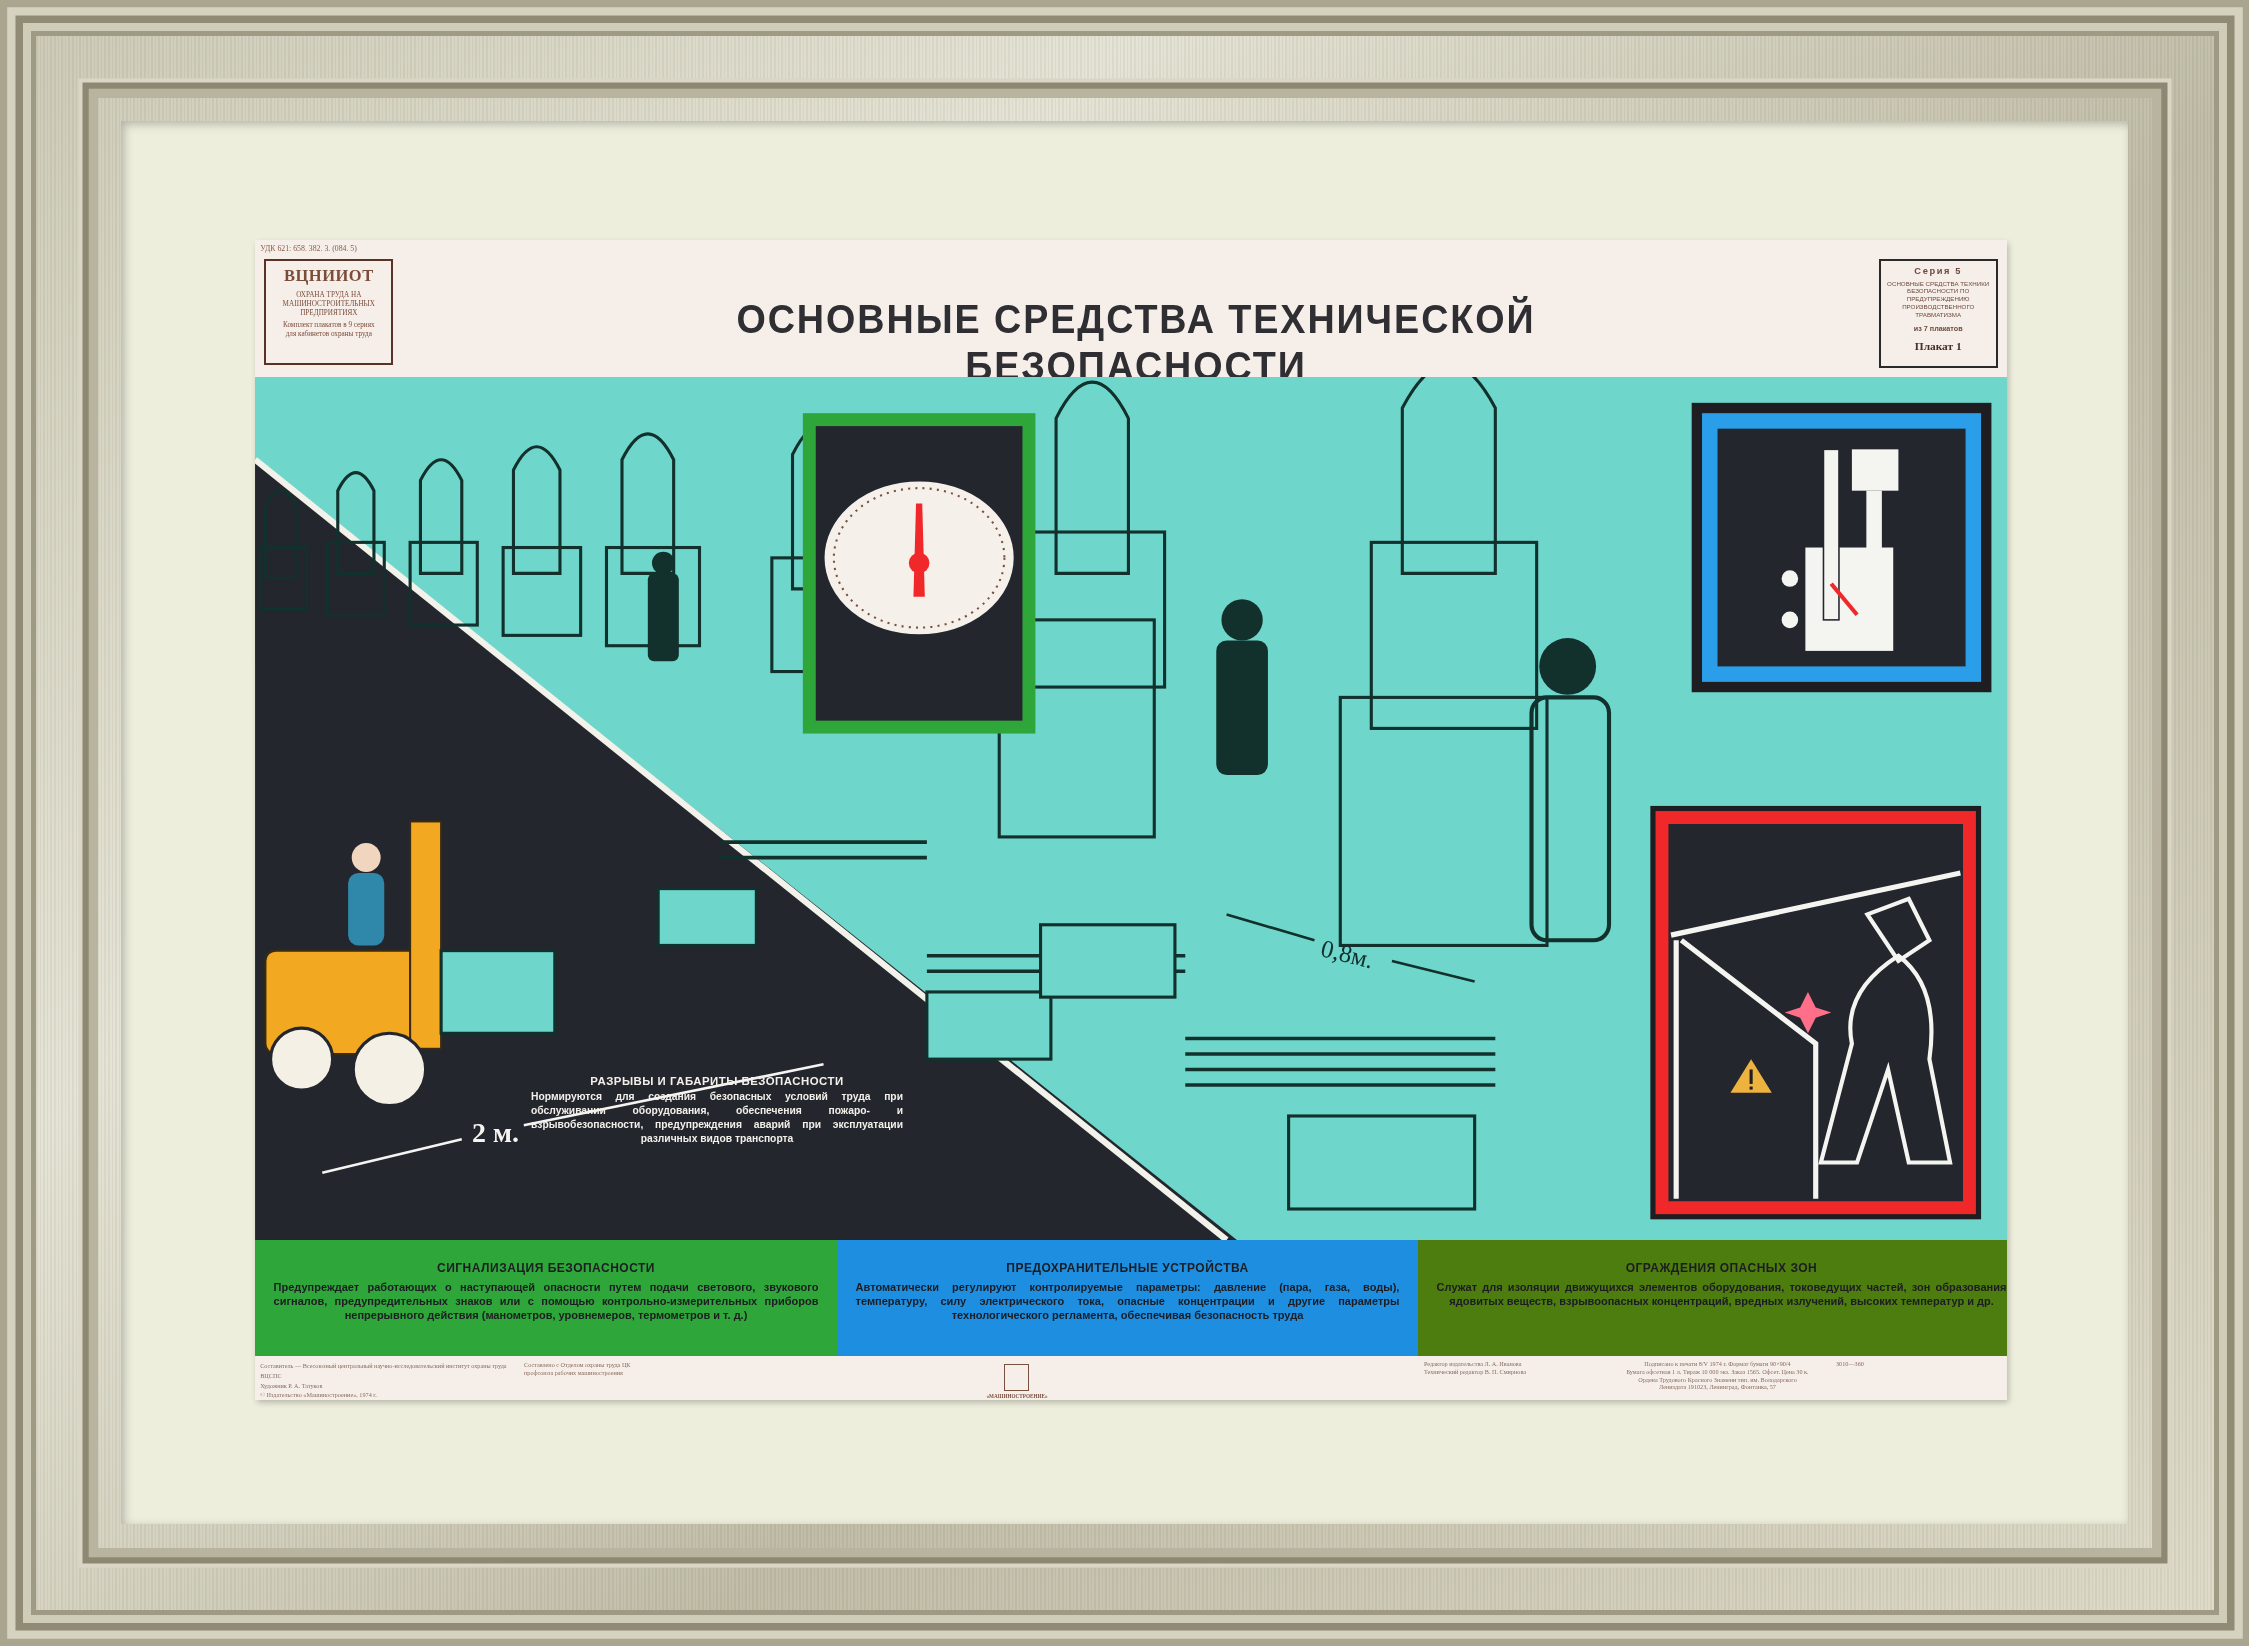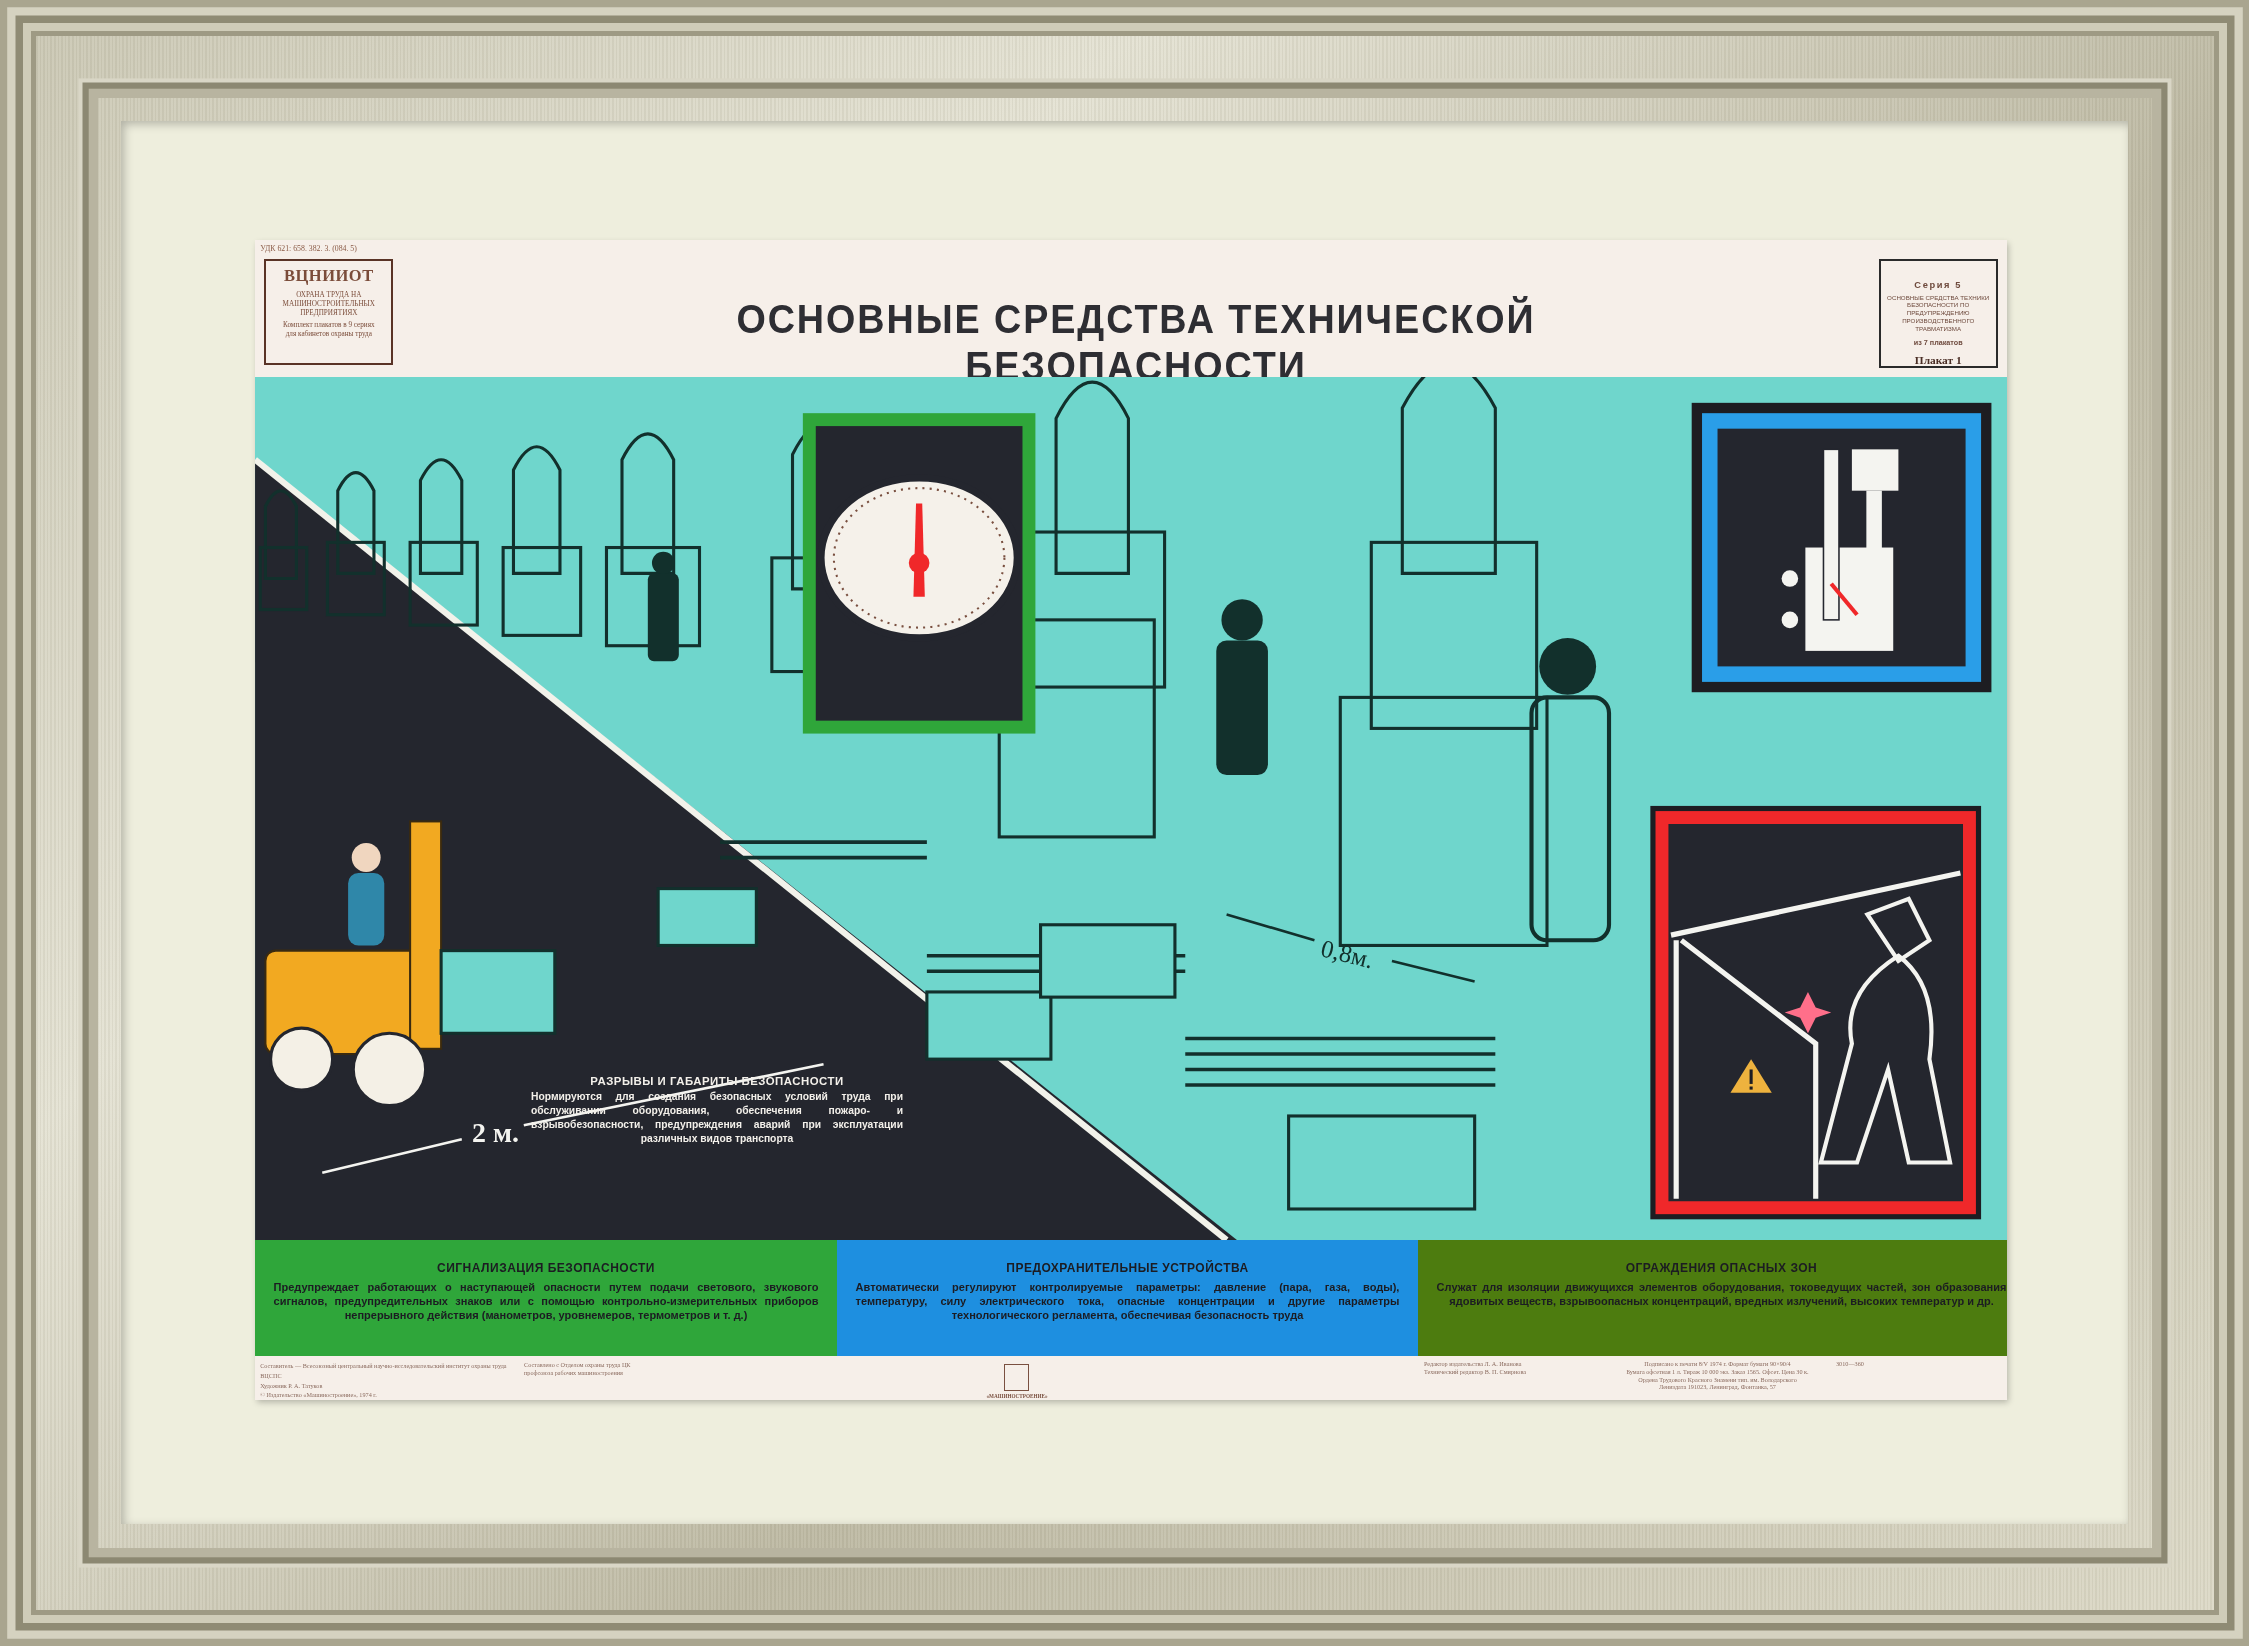--- a/index.html
+++ b/index.html
@@ -20,21 +20,21 @@
   
   .udk { position:absolute; left:5.2px; top:4.1px; font-family:"Liberation Serif", serif; font-size:7.8px; color:#8a5a45;text-align:center; }
   .org-box { position:absolute; left:9.3px; top:18.6px; width:129px; height:106px; border:2.6px solid #5a3326; text-align:center;
     font-family:"Liberation Serif", serif; color:#7b4c3a; padding-top:5.2px; box-sizing:border-box; }
   .org-box .t1 { font-size:16.5px; font-weight:bold; letter-spacing:0.5px; }
   .org-box .t2 { font-size:7.2px; line-height:8.8px; margin-top:5.2px; padding:0 2.1px; }
   .org-box .t3 { font-size:7.2px; line-height:8.8px; margin-top:4.1px; padding:0 12px; }
   .title { position:absolute; left:279px; top:56px; width:1204px; text-align:center; font-size:41px; font-weight:bold;
     letter-spacing:2.1px; color:#2e2e33; transform:scaleX(0.92); transform-origin:center; }
   .series-box { position:absolute; right:9.3px; top:18.6px; width:119px; height:109px; border:2.6px solid #2a2a2a; box-sizing:border-box;
-    text-align:center; color:#6e4a3d; padding-top:19px; }
+    text-align:center; color:#6e4a3d; padding-top:5px; }
   .series-box .s1 { font-size:9.3px; font-weight:bold; letter-spacing:1.6px; }
   .series-box .s2 { font-size:6.2px; line-height:7.8px; margin-top:4.1px; padding:0 3.1px; text-transform:uppercase; }
   .series-box .s3 { font-size:7.2px; margin-top:5.2px; font-weight:bold; }
   .series-box .s4 { font-size:11.4px; margin-top:7.2px; font-weight:bold; font-family:"Liberation Serif", serif; color:#4a2e25; }
 
   
   .scene { position:absolute; left:0; top:137px; width:1752px; height:863px; background:#6fd6cc; overflow:hidden; }
   .scene svg { position:absolute; left:0; top:0; }
   .road-text { position:absolute; left:276px; top:835px; width:372px; color:#f3f0ea; text-align:center; font-weight:bold; }
 

